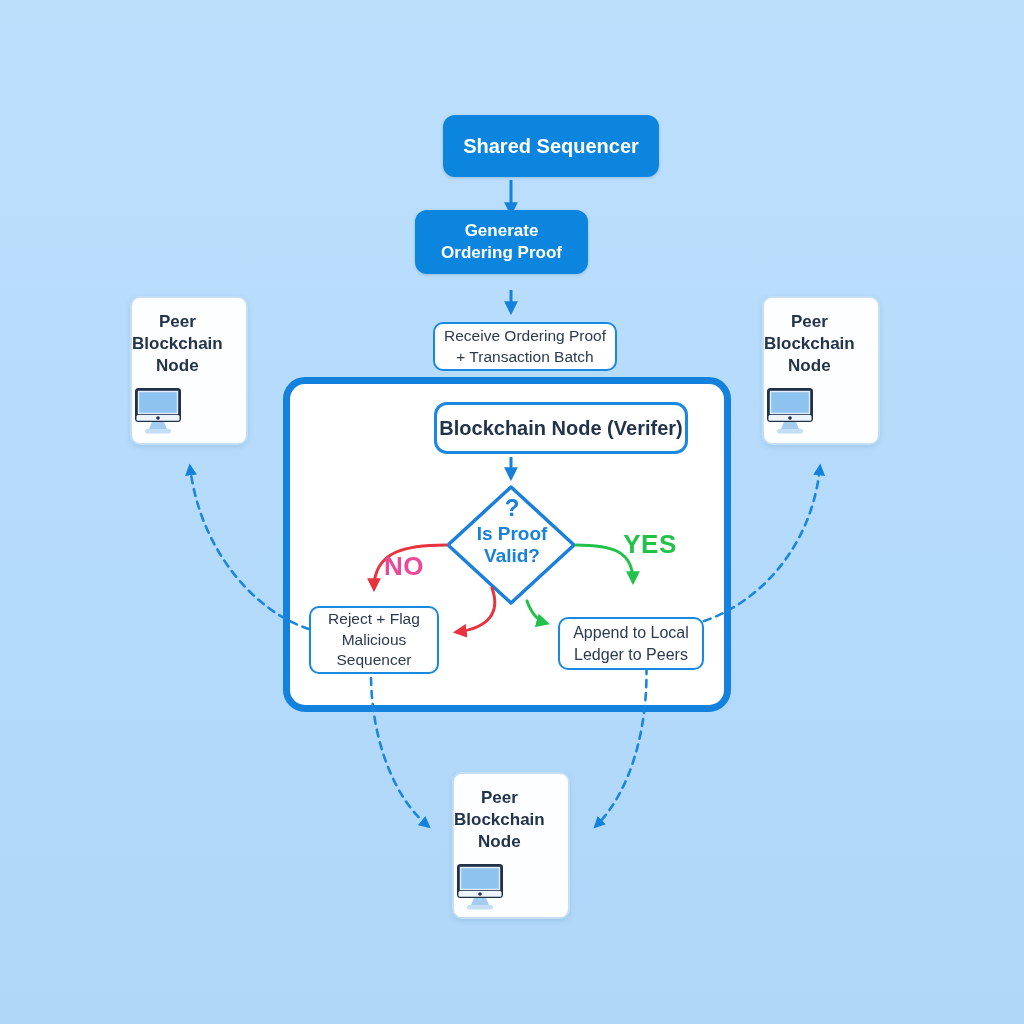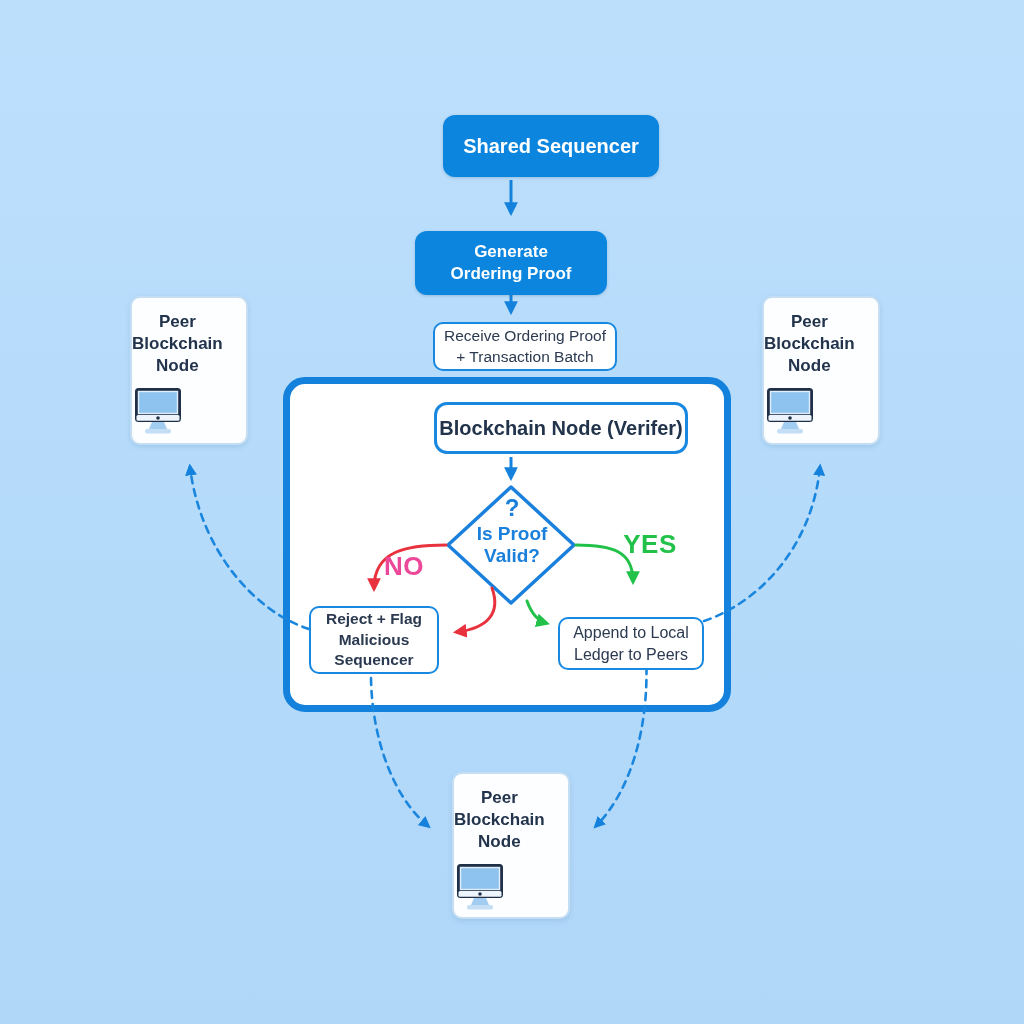--- a/index.html
+++ b/index.html
@@ -27,34 +27,34 @@
   .blue-btn {
     background:#0c85de;
     color:#ffffff;
     border-radius:12px;
     display:flex; flex-direction:column; align-items:center; justify-content:center;
     font-weight:bold; text-align:center;
     box-shadow:0 1px 3px rgba(40,90,140,.25);
     z-index:3;
   }
   .btn-shared { left:415px; top:115px; width:216px; height:62px; font-size:20px;margin-left:28px; }
-  .btn-generate { left:415px; top:231px; width:192px; height:64px; font-size:17px; line-height:1.3; }
+  .btn-generate { left:415px; top:210px; width:173px; height:64px; font-size:17px; line-height:1.3; }
 
   
   .wbox {
     background:#ffffff;
     border:2.5px solid #1888e0;
     border-radius:10px;
     display:flex; flex-direction:column; align-items:center; justify-content:center;
     text-align:center; color:#2b3a50;
     z-index:3;
   }
   .box-receive { left:417px; top:322px; width:184px; height:49px; font-size:15.5px; font-weight:500; line-height:1.3;margin-left:16px; }
   .box-verifier { left:386px; top:402px; width:254px; height:52px; font-size:20px; font-weight:bold; border-width:3px; border-radius:13px; color:#22334c;margin-left:48px; }
-  .box-reject { left:309px; top:606px; width:130px; height:68px; font-size:15.5px; font-weight:700; line-height:1.35; }
+  .box-reject { left:309px; top:606px; width:130px; height:68px; font-size:15.5px; font-weight:400; line-height:1.35; }
   .box-append { left:558px; top:617px; width:146px; height:53px; font-size:16px; font-weight:500; line-height:1.35; }
 
   
   .diamond-text {
     left:451px; top:496px; width:122px;
     display:flex; flex-direction:column; align-items:center;
     color:#1a80dc; font-weight:bold; text-align:center; line-height:1.18;
     font-size:19px; z-index:3;
   }
   .diamond-text .qmark { font-size:24px; line-height:1.0; margin-bottom:3px; }

